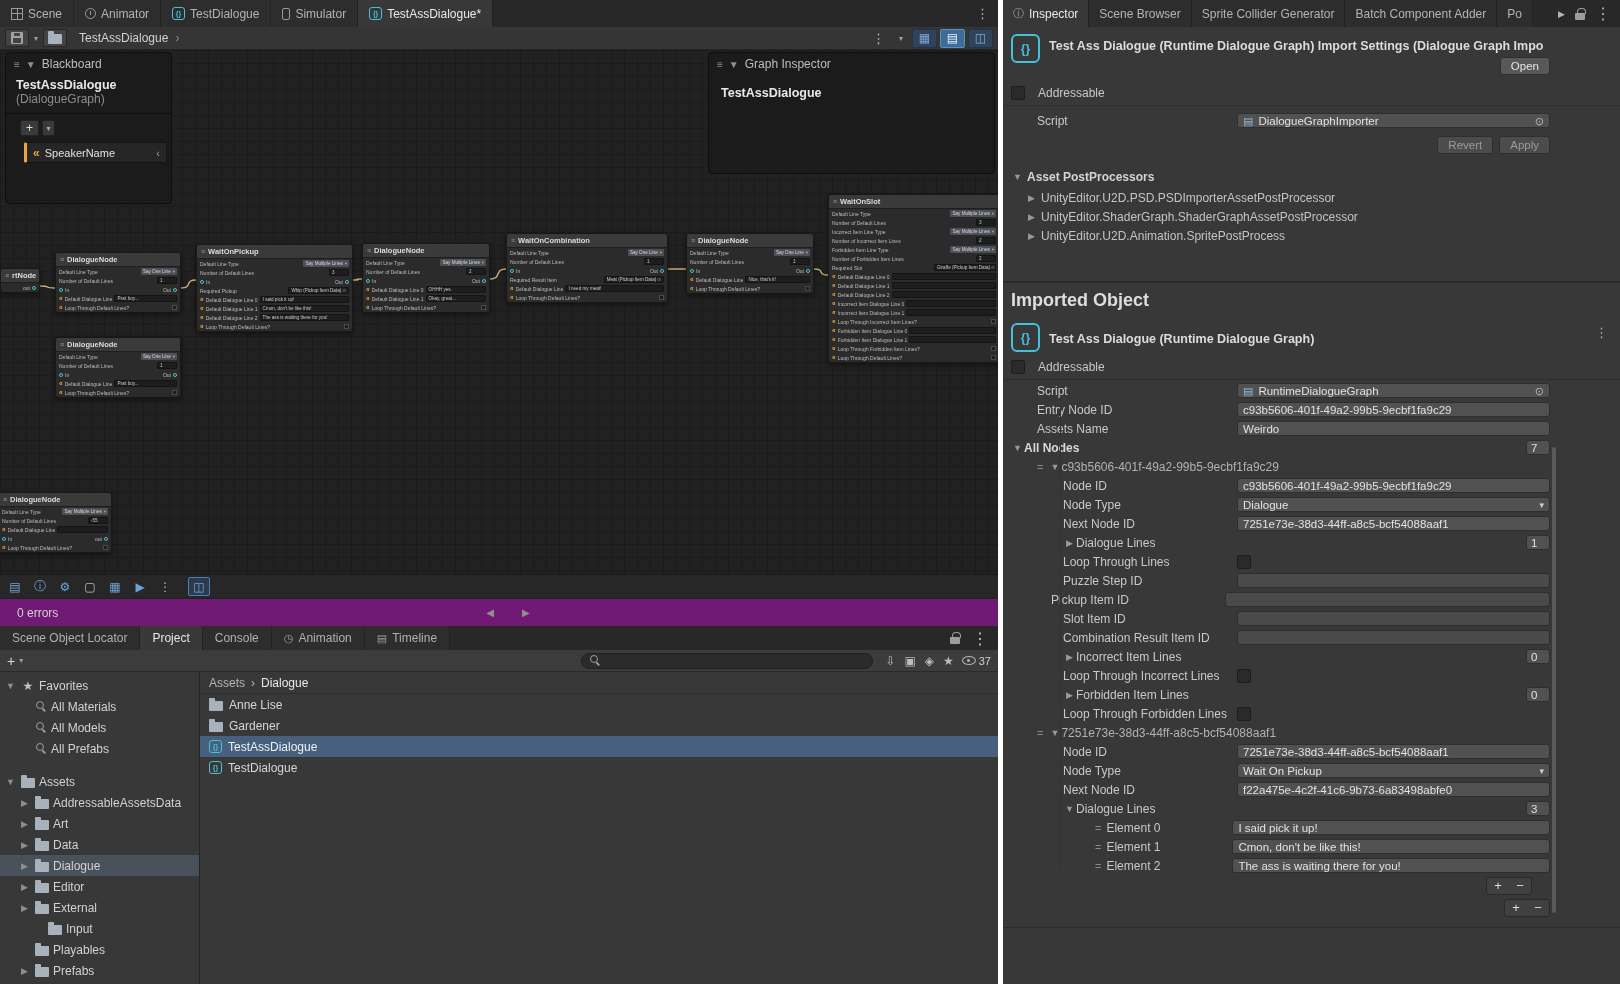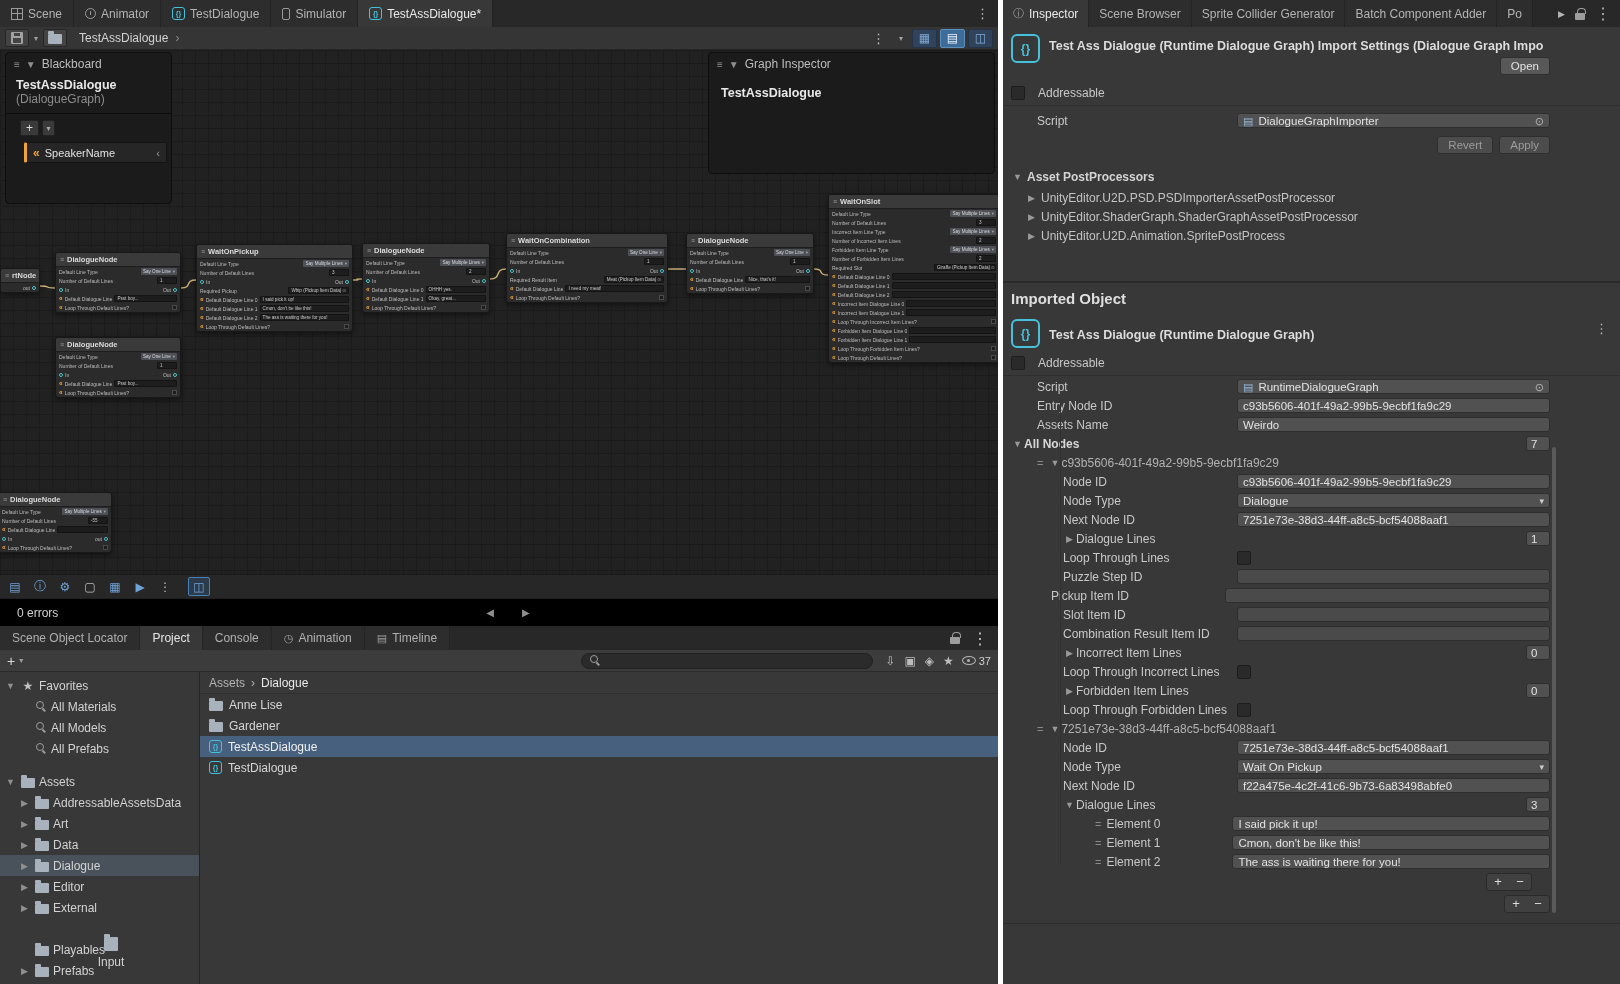--- a/index.html
+++ b/index.html
@@ -84,21 +84,21 @@
 
   
   #graph-bottom{position:absolute;left:0;right:0;bottom:0;height:24px;background:#272727;
     border-top:1px solid #191919;display:flex;align-items:center;gap:3px;padding:0 4px;z-index:4}
   .gb-icon{width:22px;height:19px;display:flex;align-items:center;justify-content:center;
     font-size:12px;color:#bdbdbd;border-radius:2px}
   .gb-icon.blue{color:#6fa3d8}
   .gb-icon.active{border:1px solid #4a7fb5;background:#2c3b4b;margin-left:9px}
 
   
-  #errors-bar{height:28px;background:#000000;border-top:1px solid #202020;display:flex;align-items:center;
+  #errors-bar{height:28px;background:#701a75;border-top:1px solid #202020;display:flex;align-items:center;
     padding:0 17px;font-size:12px;color:#d2d2d2}
   .err-arrows{margin-left:428px;display:flex;gap:28px;color:#8f8f8f;font-size:10px}
 
   
   #dock-tabs{height:24px;background:#282828;display:flex;align-items:stretch}
   .dtab{display:flex;align-items:center;gap:5px;padding:0 12px;background:#2d2d2d;color:#b0b0b0;
     font-size:12px;border-right:1px solid #232323;white-space:nowrap}
   .dtab.active{background:#383838;color:#e6e6e6}
   .dicon{color:#9a9a9a;font-size:11px}
   #dock-right{margin-left:auto;display:flex;align-items:center;gap:12px;padding:0 10px}
@@ -187,21 +187,21 @@
   .iscript{display:flex;align-items:center;gap:5px}
   .page-ic{color:#8fb4d4;font-size:11px}
   .ipick{margin-left:auto;color:#b5b5b5;font-size:11px}
   .isize{flex:0 0 24px;height:15px;background:#515151;border:1px solid #2e2e2e;border-radius:3px;
     padding:0 4px;line-height:14px;font-size:11.5px;color:#e2e2e2;margin-left:8px}
   .ihandle{color:#8a8a8a;font-size:11px;margin-right:5px}
   .elem-label{color:#b2b2b2}
   .pp-title{display:flex;align-items:center;gap:3px;padding:9px 8px 4px;font-size:12px;font-weight:bold;color:#d4d4d4}
   .pp-item{display:flex;align-items:center;gap:3px;padding:2.5px 8px 2.5px 22px;font-size:12px;color:#c4c4c4;white-space:nowrap;overflow:hidden}
   .imp-gap{height:36px}
-  .imp-label{padding:7px 8px 3px;font-size:15px;font-weight:bold;color:#dedede;border-top:2px solid #2a2a2a}
+  .imp-label{padding:7px 8px 3px;font-size:18px;font-weight:bold;color:#dedede;border-top:2px solid #2a2a2a}
   #irows{padding:1px 70px 0 0;position:relative}
   #irows::before{content:"";position:absolute;left:57px;top:24px;bottom:50px;width:1px;background:#313131}
   .list-foot{display:flex;justify-content:flex-end;height:22px;align-items:center}
   .lf-box{display:flex;background:#404040;border:1px solid #2a2a2a;border-radius:3px}
   .lf-btn{width:22px;text-align:center;color:#ddd;font-size:13px;line-height:16px}
   .insp-end{border-top:1px solid #2c2c2c;margin-top:8px;height:40px}
   #insp-scroll{position:absolute;right:64px;top:420px;width:4px;height:466px;background:#5a5a5a;border-radius:2px}
 </style>
 </head>
 <body>
@@ -804,21 +804,21 @@
           <div class="trow" style="padding-left: 18px;">
             <span class="arr">▶</span>
             <span class="folder-ic"></span>
             <span>Editor</span>
           </div>
           <div class="trow" style="padding-left: 18px;">
             <span class="arr">▶</span>
             <span class="folder-ic"></span>
             <span>External</span>
           </div>
-          <div class="trow" style="padding-left: 23px; flex-direction: column;">
+          <div class="trow" style="padding-left: 31px;">
             <span class="arr"></span>
             <span class="folder-ic"></span>
             <span>Input</span>
           </div>
           <div class="trow" style="padding-left: 18px;">
             <span class="arr"></span>
             <span class="folder-ic"></span>
             <span>Playables</span>
           </div>
           <div class="trow" style="padding-left: 18px;">

